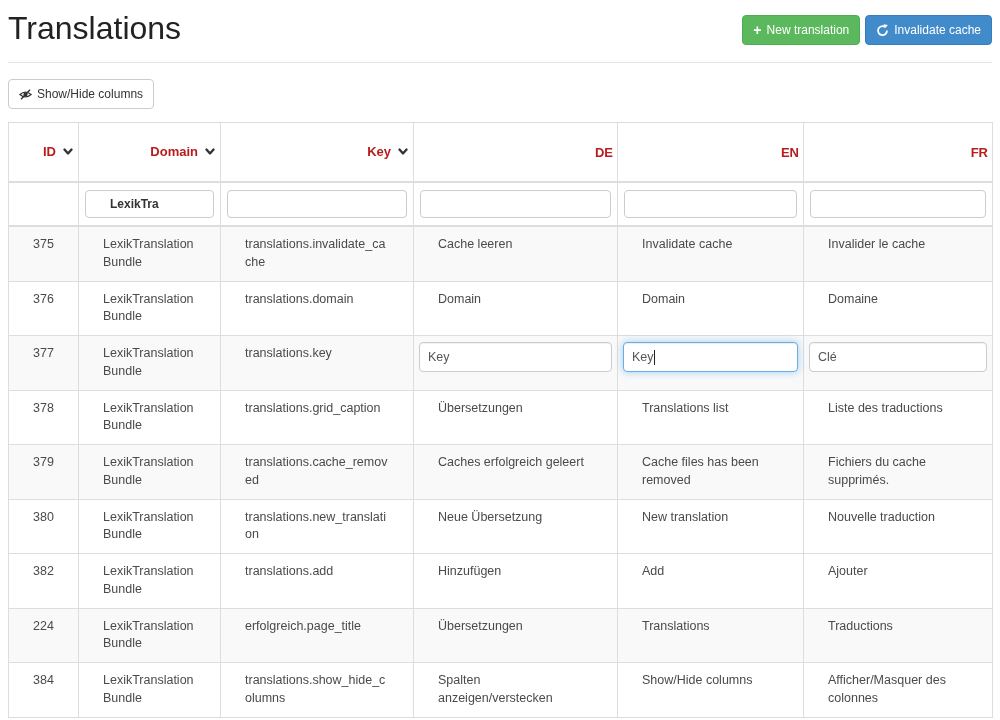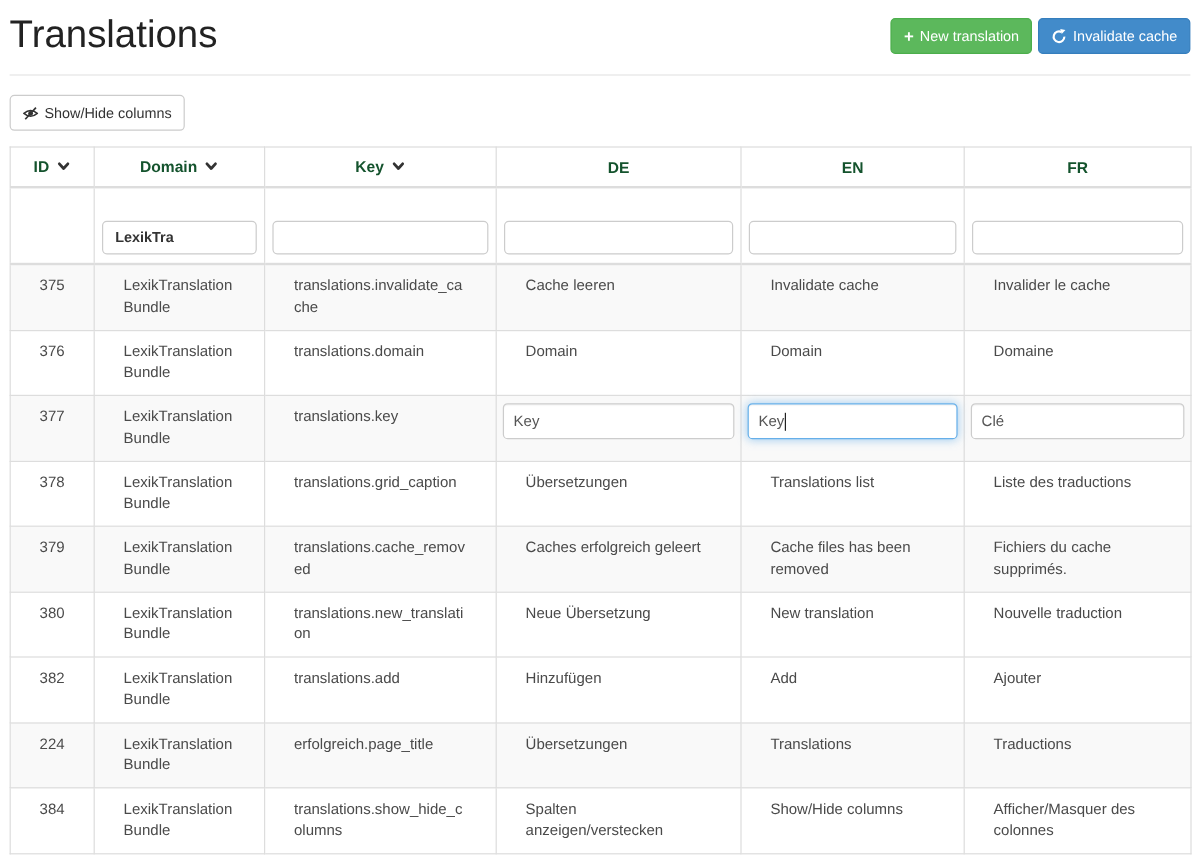--- a/index.html
+++ b/index.html
@@ -28,29 +28,29 @@
   .plus-glyph{font-weight:700;font-size:14px;line-height:12px;}
   hr.divider{border:0;border-top:1px solid #e5e5e5;margin:15px 0 16px 0;}
   .grid-toolbar{margin-bottom:13px;}
 
   table.grid{
     width:984px;border-collapse:collapse;table-layout:fixed;
     font-size:12.5px;
   }
   table.grid th,table.grid td{border:1px solid var(--c-border);}
   table.grid thead th{
-    font-size:13px;font-weight:700;text-align:center;color:#14532d;
-    padding:8px 4px;background:#fff;border-bottom-width:2px;height:30px;
+    font-size:13px;font-weight:700;text-align:right;color:#b91c1c;
+    padding:21px 4px;background:#fff;border-bottom-width:2px;height:30px;
     cursor:pointer;
   }
   .sort-icon{display:inline-block;vertical-align:-1px;margin-left:6px;}
   tr.filter-row td{padding:7px 6px;background:#fff;height:42px;border-bottom-width:2px;}
   tr.filter-row input{
     width:100%;height:28px;border:1px solid #ccc;border-radius:4px;
-    padding:4px 10px;font-family:inherit;font-size:12px;font-weight:700;color:#333;outline:none;margin-top:20px;
+    padding:4px 24px;font-family:inherit;font-size:12px;font-weight:700;color:#333;outline:none;
   }
   tbody.data td{
     padding:9px 24px;vertical-align:top;color:#4a4a4a;line-height:1.42;
     word-wrap:break-word;background:#fff;
   }
   tbody.data tr.striped td{background:var(--c-stripe);}
   td.edit-cell{padding:6px 5px !important;}
   .input-wrap{position:relative;}
   .input-wrap input{
     width:100%;height:30px;border:1px solid #ccc;border-radius:4px;

